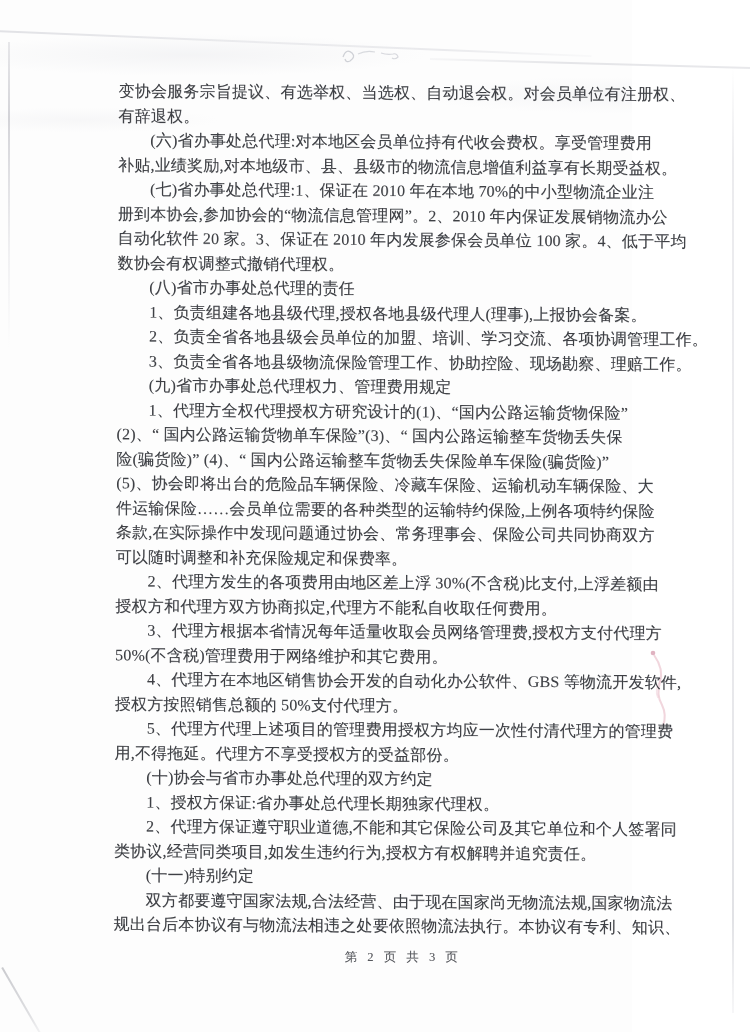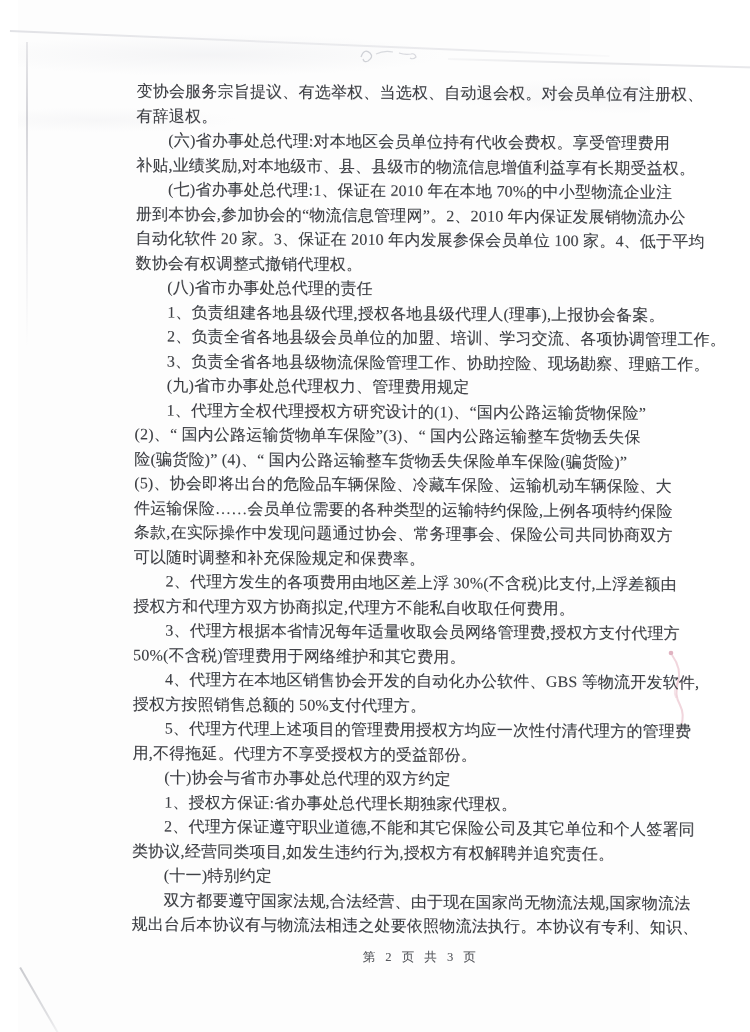--- a/index.html
+++ b/index.html
@@ -6,21 +6,21 @@
     margin: 0;
     padding: 0;
     width: 750px;
     height: 1032px;
     overflow: hidden;
     background: #ffffff;
     font-family: "Liberation Serif", "DejaVu Serif", serif;
   }
   .page {
     position: absolute;
-    left: 18px; top: 0;
+    left: 0; top: 0;
     width: 632px;
     height: 1032px;
     background:
       radial-gradient(ellipse 340px 30px at 190px 55px, rgba(222,223,228,0.30), rgba(222,223,228,0) 70%),
       radial-gradient(ellipse 300px 26px at 620px 95px, rgba(226,227,231,0.28), rgba(226,227,231,0) 70%),
       radial-gradient(ellipse 200px 18px at 80px 120px, rgba(228,228,232,0.25), rgba(228,228,232,0) 70%),
       #fdfdfd;
   }
   .doc {
     position: absolute;

